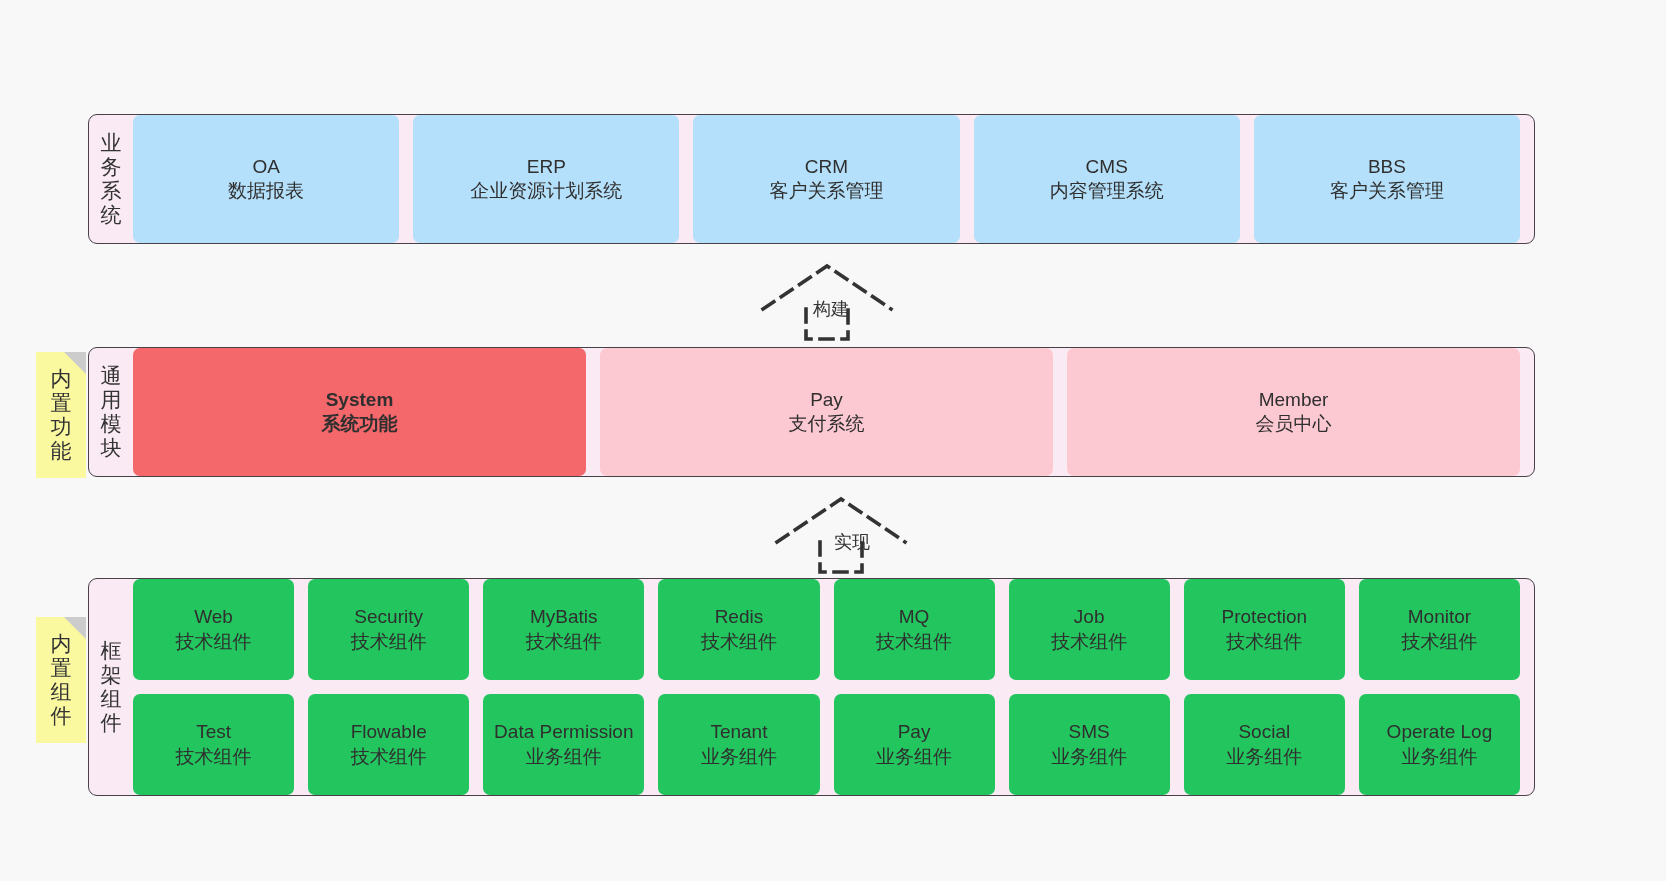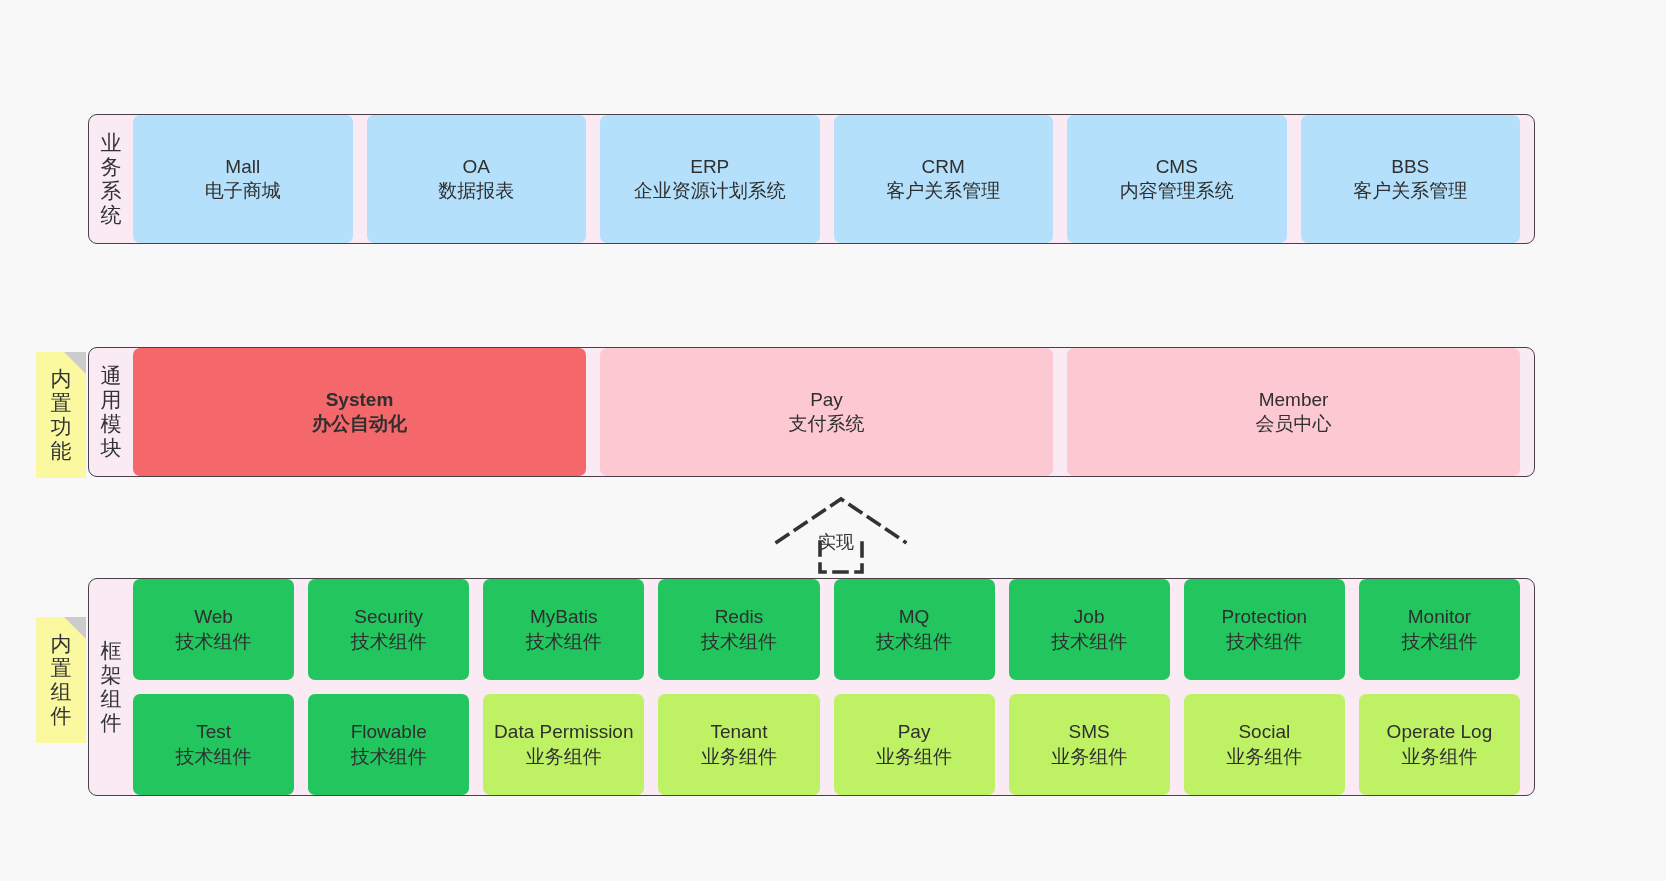--- a/index.html
+++ b/index.html
@@ -75,21 +75,21 @@
     padding: 4px 6px;
   }
   .card .en { display: block; }
   .card .cn { display: block; }
 
   
   .c-blue       { background: #b5e0fb; }
   .c-red        { background: #f4676b; font-weight: bold; }
   .c-pink       { background: #fcc9d3; }
   .c-green      { background: #22c55e; }
-  .c-lightgreen { background: #bef264; }
+  .c-lightgreen { background: #22c55e; }
 
   
   .note {
     position: absolute;
     background: #fbf9a0;
     font-size: 21px;
     line-height: 1.14;
     color: #333333;
     display: flex;
     flex-direction: column;
@@ -131,24 +131,20 @@
   <div class="layer" style="left:88px; top:114px; width:1447px; height:130px;">
     <div class="layer-title">
       <span>业</span>
       <span>务</span>
       <span>系</span>
       <span>统</span>
     </div>
     <div class="cards">
       <div class="card-row">
         <div class="card c-blue">
-          <span class="en">Mall</span>
-          <span class="cn">电子商城</span>
-        </div>
-        <div class="card c-blue">
           <span class="en">OA</span>
           <span class="cn">数据报表</span>
         </div>
         <div class="card c-blue">
           <span class="en">ERP</span>
           <span class="cn">企业资源计划系统</span>
         </div>
         <div class="card c-blue">
           <span class="en">CRM</span>
           <span class="cn">客户关系管理</span>
@@ -158,60 +154,69 @@
           <span class="cn">内容管理系统</span>
         </div>
         <div class="card c-blue">
           <span class="en">BBS</span>
           <span class="cn">客户关系管理</span>
         </div>
       </div>
     </div>
   </div>
 
+  <div class="connector" style="left:758px; top:259px; width:140px; height:82px;">
+    <svg width="140" height="82" viewBox="0 0 140 82" fill="none">
+
+      <path d="M5 50 L69 7 L133 50" stroke="#333333" stroke-width="3.6" stroke-dasharray="13 9" stroke-linecap="square" fill="none"></path>
+
+      <path d="M48 50 L48 80 L90 80 L90 50" stroke="#333333" stroke-width="3.6" stroke-dasharray="13 9" stroke-linecap="square" fill="none"></path>
+    </svg>
+    <div class="conn-label" style="left:55px; top:38px;">构建</div>
+  </div>
 
   <div class="note" style="left:36px; top:352px; width:50px; height:126px;">
     <div class="fold"></div>
     <span>内</span>
     <span>置</span>
     <span>功</span>
     <span>能</span>
   </div>
 
   <div class="layer" style="left:88px; top:347px; width:1447px; height:130px;">
     <div class="layer-title">
       <span>通</span>
       <span>用</span>
       <span>模</span>
       <span>块</span>
     </div>
     <div class="cards">
       <div class="card-row">
         <div class="card c-red">
           <span class="en">System</span>
-          <span class="cn">办公自动化</span>
+          <span class="cn">系统功能</span>
         </div>
         <div class="card c-pink">
           <span class="en">Pay</span>
           <span class="cn">支付系统</span>
         </div>
         <div class="card c-pink">
           <span class="en">Member</span>
           <span class="cn">会员中心</span>
         </div>
       </div>
     </div>
   </div>
 
   <div class="connector" style="left:772px; top:492px; width:140px; height:82px;">
     <svg width="140" height="82" viewBox="0 0 140 82" fill="none">
       <path d="M5 50 L69 7 L133 50" stroke="#333333" stroke-width="3.6" stroke-dasharray="13 9" stroke-linecap="square" fill="none"></path>
       <path d="M48 50 L48 80 L90 80 L90 50" stroke="#333333" stroke-width="3.6" stroke-dasharray="13 9" stroke-linecap="square" fill="none"></path>
     </svg>
-    <div class="conn-label" style="left:46px; top:38px;">实现</div>
+    <div class="conn-label" style="left:62px; top:38px;">实现</div>
   </div>
 
   <div class="note" style="left:36px; top:617px; width:50px; height:126px;">
     <div class="fold"></div>
     <span>内</span>
     <span>置</span>
     <span>组</span>
     <span>件</span>
   </div>
 

